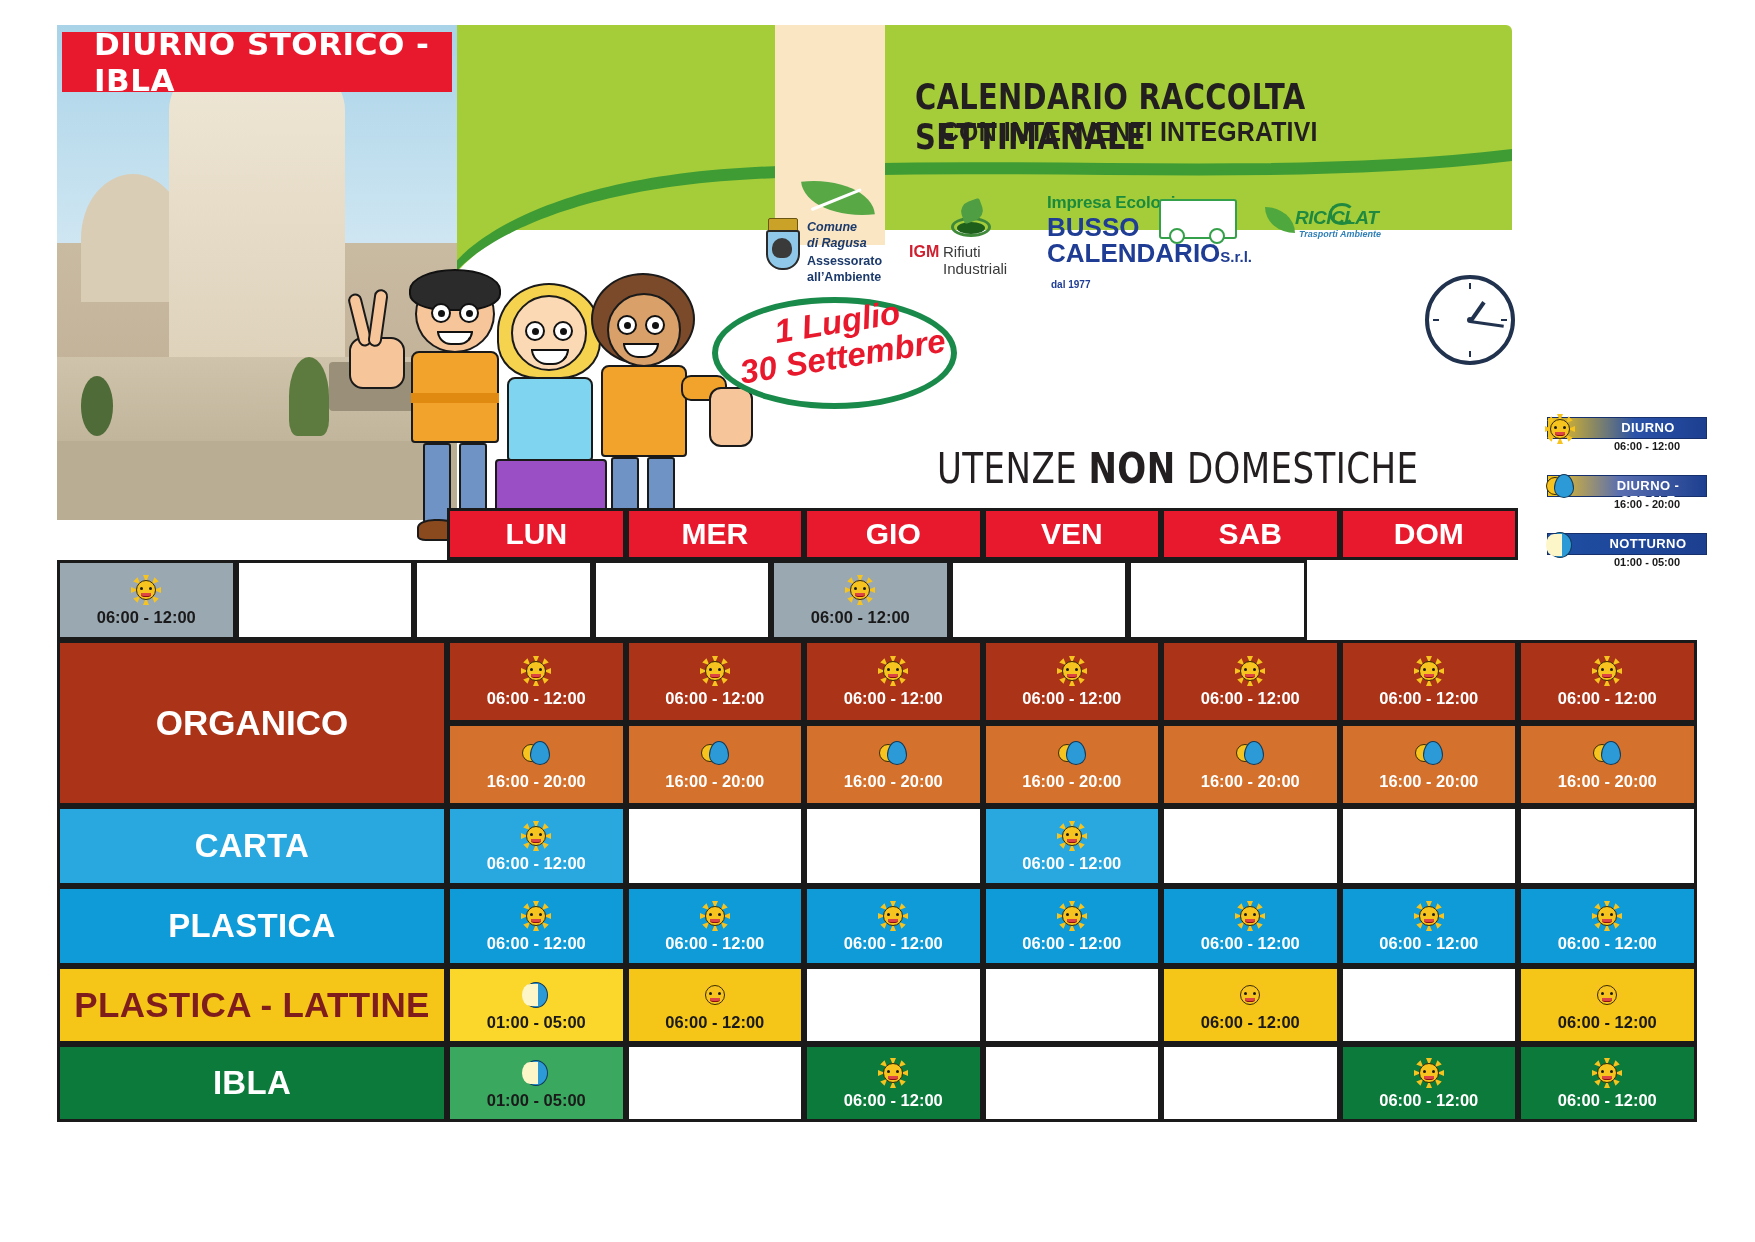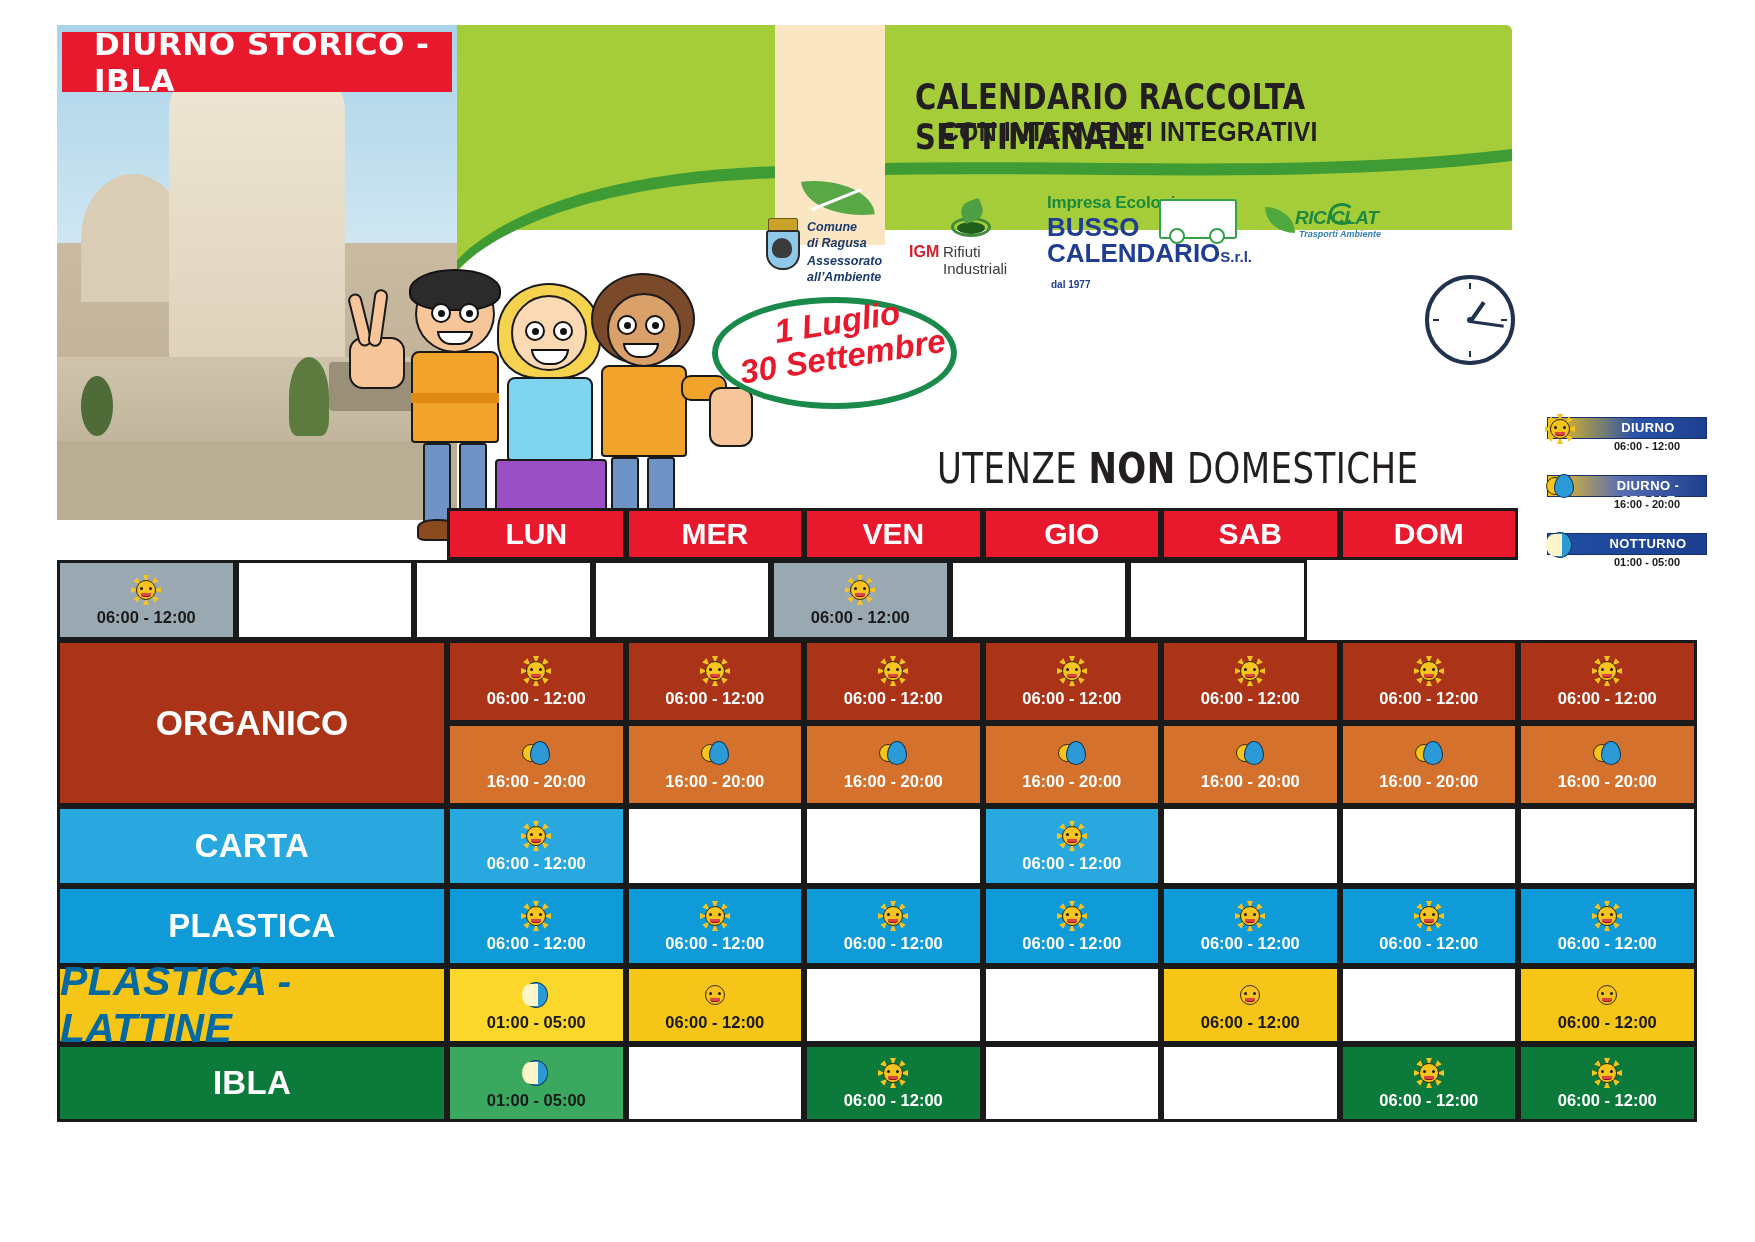--- a/index.html
+++ b/index.html
@@ -147,21 +147,21 @@
   .crest-bird{
     position:absolute; left:9px; top:20px; width:20px; height:20px;
     background:#3a3a3a; border-radius:50% 50% 40% 40%;
   }
   .comune-txt{
     position:absolute; left:62px; top:40px;
     font-size:12.5px; font-weight:700; font-style:italic; color:#1b3a6b; line-height:1.25;
   }
   .comune-txt2{
     position:absolute; left:62px; top:74px;
-    font-size:12.5px; font-weight:700; font-style:italic; color:#1b3a6b; line-height:1.25;
+    font-size:12.5px; font-weight:700; color:#1b3a6b; line-height:1.25;
   }
 
   
   .igm { position:absolute; left:852px; top:178px; width:126px; height:62px; }
   .igm-ic{ position:absolute; left:38px; top:0; width:46px; height:36px; }
   .igm-ring{ position:absolute; left:4px; top:14px; width:40px; height:20px;
     border:3px solid #3f8a3a; border-radius:50%; }
   .igm-ring2{ position:absolute; left:10px; top:19px; width:28px; height:12px;
     background:#1d5f1b; border-radius:50%; }
   .igm-sprig{ position:absolute; left:14px; top:-2px; width:22px; height:20px;
@@ -308,21 +308,21 @@
   .r-org1 .cell { background:#ab3418; height:83px; color:#fff; }
   .r-org2 .cell { background:#d4712c; height:83px; color:#fff; }
 
   .r-carta .cat { background:#29a8e0; font-size:33px; height:80px; }
   .r-carta .cell { background:#ffffff; height:80px; }
   .r-carta .cell.on { background:#29a8e0; color:#fff; }
 
   .r-cartone .cat { background:#0f9bd7; font-size:33px; height:80px; }
   .r-cartone .cell { background:#0f9bd7; height:80px; color:#fff; }
 
-  .r-plastica .cat { background:#f5c518; color:#0369a1; font-size:41px; height:78px;font-style:italic; }
+  .r-plastica .cat { background:#f5c518; color:#7f1d1d; font-size:35px; height:78px; }
   .r-plastica .cell { background:#ffffff; height:78px; }
   .r-plastica .cell.on { background:#f5c518; color:#1a1a1a; }
   .r-plastica .cell.night { background:#fbd72b; color:#1a1a1a; }
 
   .r-vetro .cat { background:#0b7a3b; font-size:33px; height:78px; }
   .r-vetro .cell { background:#ffffff; height:78px; }
   .r-vetro .cell.on { background:#0b7a3b; color:#fff; }
   .r-vetro .cell.night { background:#3aa85f; color:#1a1a1a; }
 
   .icon-slot { width:34px; height:30px; position:relative; margin-bottom:2px; }
@@ -553,22 +553,22 @@
     </div>
   </div>
 </div>
 
 <div class="tbl">
 
   <div class="row hdr-row">
     <div class="spacer"></div>
     <div class="cell">LUN</div>
     <div class="cell">MER</div>
+    <div class="cell">GIO</div>
     <div class="cell">VEN</div>
-    <div class="cell">GIO</div>
     <div class="cell">SAB</div>
     <div class="cell">DOM</div>
   </div>
 
   <div class="row r-rsu">
     <div class="cell on">
       <div class="icon-slot">
         <div class="sun-rays">
             <i style="transform:rotate(0deg)"></i>
             <i style="transform:rotate(45deg)"></i>

